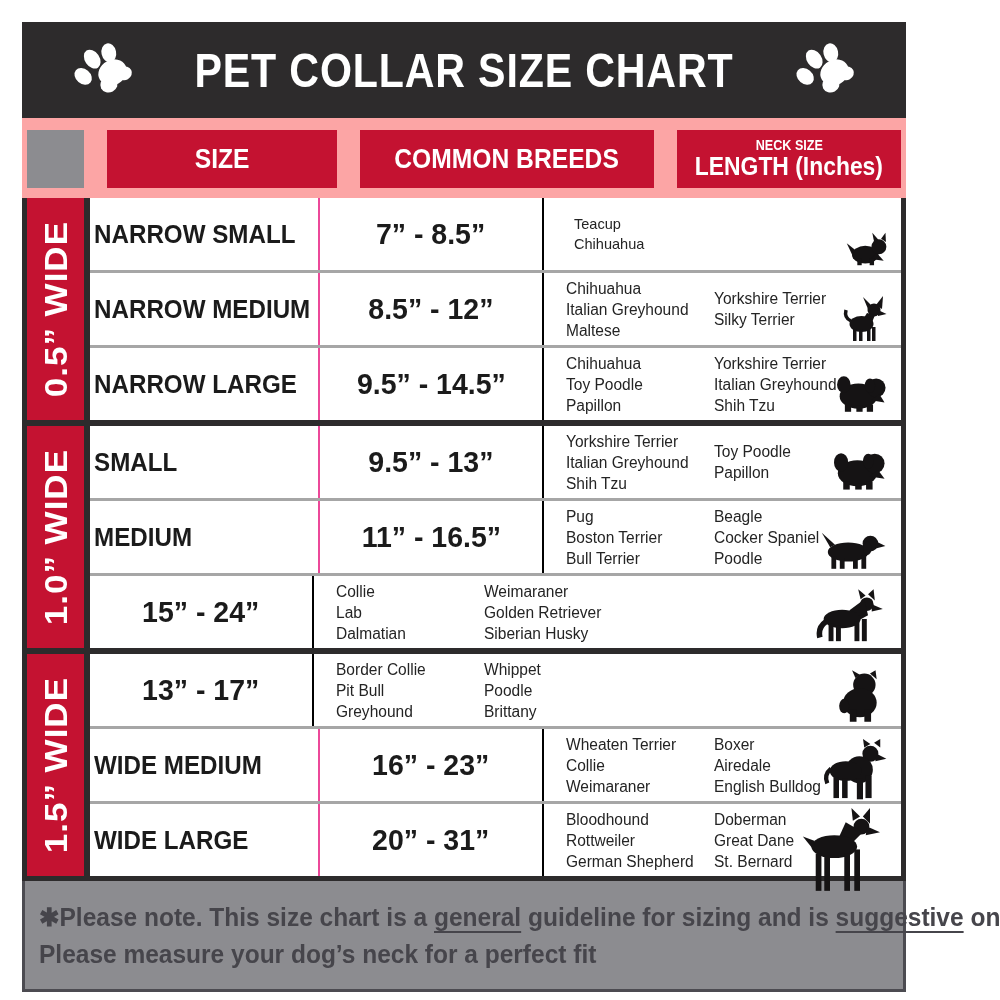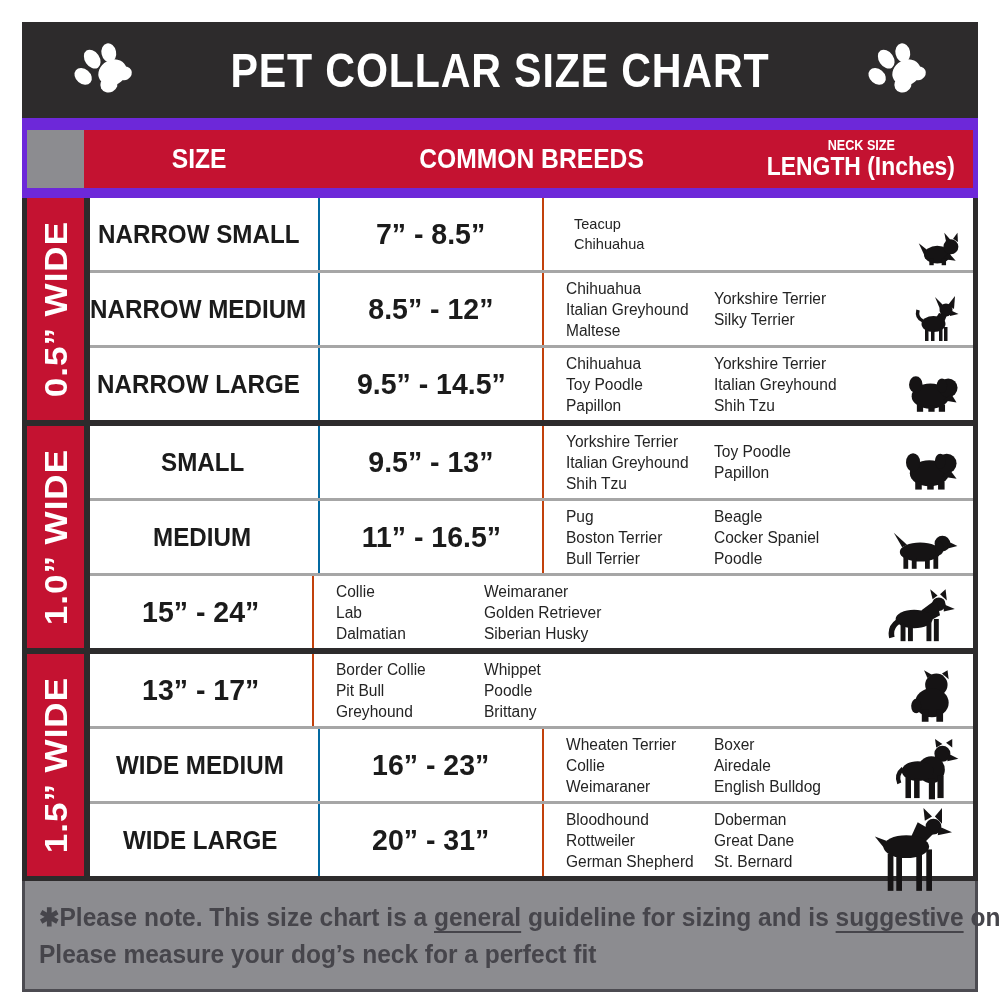--- a/index.html
+++ b/index.html
@@ -1,29 +1,29 @@
 <!DOCTYPE html>
 <html><head>
 <meta charset="utf-8">
 <style>
   * { box-sizing: border-box; margin: 0; padding: 0; }
   html,body { width:1000px; height:1000px; background:#ffffff;
     font-family:"Liberation Sans", sans-serif; }
-  #sheet { position:absolute; left:22px; top:22px; width:956px; }
+  #sheet { position:absolute; left:22px; top:22px; width:884px; }
 
   
   .titlebar { position:relative; height:96px; background:#2d2b2c;
     display:flex; align-items:center; justify-content:space-between; padding:0 44px; }
   .titlebar h1 { position:absolute; left:0; right:0; text-align:center;
     color:#fff; font-size:49px; font-weight:bold; letter-spacing:1px;
     transform:scaleX(.84); white-space:nowrap; }
   .paw { width:74px; height:66px; }
 
   
-  .header-row { background:#6d28d9; display:flex; gap:0; padding:12px 5px 10px 5px;align-items:flex-end; }
+  .header-row { background:#fca5a5; display:flex; gap:23px; padding:12px 5px 10px 5px;align-items:flex-end; }
   .hcell { height:58px; display:flex; flex-direction:column; align-items:center; justify-content:center; }
   .hc-gray { width:57px; background:#8c8c90; }
   .hc-red  { background:#c41231; color:#fff; font-weight:bold; }
   .hc-size { width:230px; }
   .hc-neck { width:224px; }
   .hc-breeds { flex:1; }
   .hlabel { font-size:28px; transform:scaleX(.88); white-space:nowrap; }
   .hsub   { font-size:14px; transform:scaleX(.9); line-height:15px; white-space:nowrap; }
   .hmain  { font-size:26px; transform:scaleX(.88); line-height:27px; white-space:nowrap; }
 
@@ -31,24 +31,24 @@
   .bodyarea { background:#2d2b2c; padding:0 5px 5px 5px; }
   .group { display:flex; }
   .band { width:57px; background:#c41231; display:flex; align-items:center; justify-content:center; }
   .band-label { color:#fff; font-weight:bold; font-size:35px; white-space:nowrap;
     writing-mode:vertical-rl; transform:rotate(180deg) scaleX(.92); letter-spacing:1px; }
   .grouprows { flex:1; margin-left:6px; background:#fff; }
   .groupsep { height:6px; }
   .rowsep { height:3px; background:#a6a6a6; }
   .row { height:72px; display:flex; align-items:stretch; overflow:visible; }
   .c { display:flex; align-items:center; }
-  .c.size { width:230px; border-right:2px solid #0369a1; padding-left:4px;justify-content:center; }
+  .c.size { width:230px; border-right:2px solid #ec4899; padding-left:4px; }
   .c.size span { font-size:26px; font-weight:bold; color:#1b1b1b; transform:scaleX(.93);
     transform-origin:left center; white-space:nowrap; }
-  .c.neck { width:224px; border-right:2px solid #c2410c; justify-content:center; }
+  .c.neck { width:224px; border-right:2px solid #000000; justify-content:center; }
   .c.neck span { font-size:30px; font-weight:bold; color:#1b1b1b; transform:scaleX(.95); white-space:nowrap; }
   .c.breeds { flex:1; position:relative; font-size:16px; color:#242424; }
   .bl { width:148px; margin-left:22px; line-height:21px; }
   .br { flex:1; line-height:21px; }
   .bl div, .br div { transform:scaleX(.97); transform-origin:left center; white-space:nowrap; }
   .dog { position:absolute; right:12px; bottom:3px; line-height:0; z-index:3; }
   .dog svg { display:block; }
 
   
   .footer { background:#8c8c90; border:3px solid #4c4b51; border-top:none;

